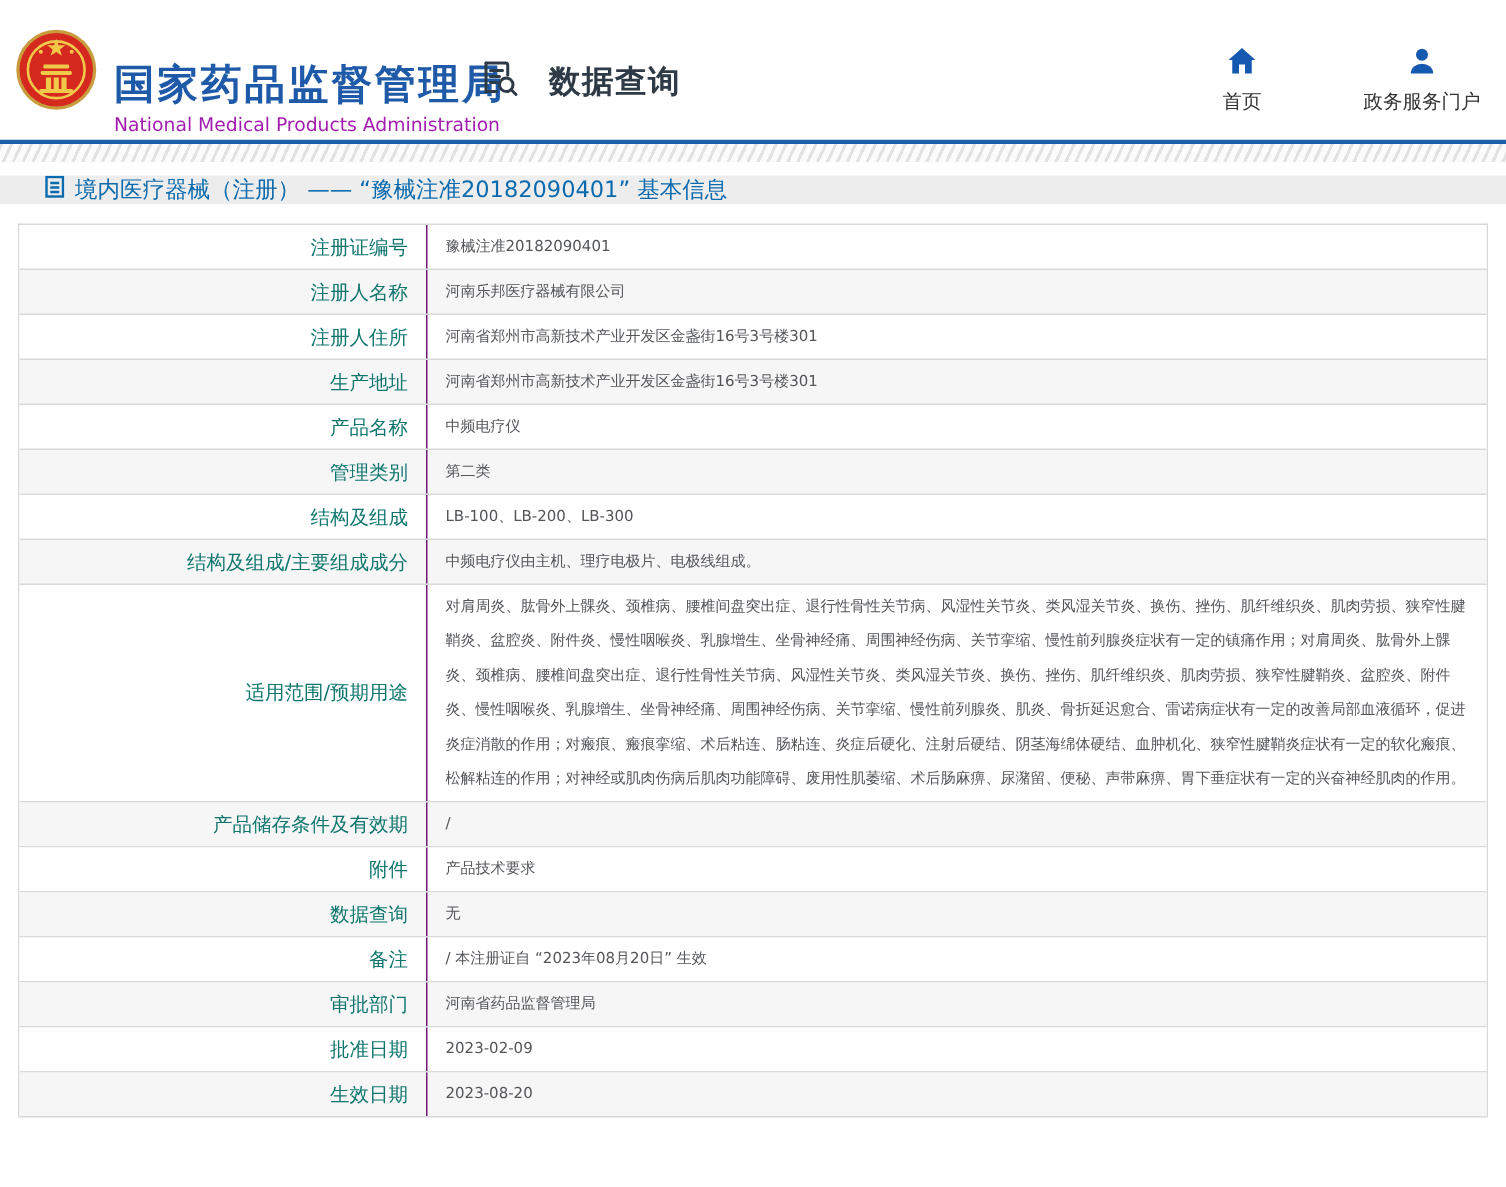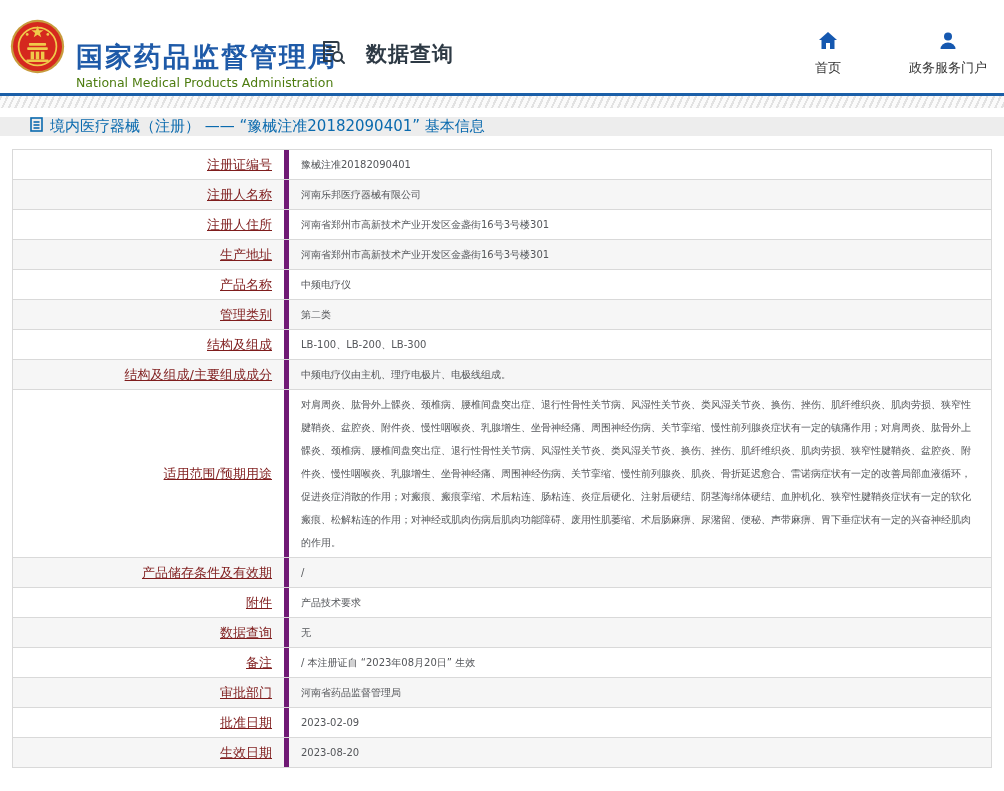--- a/index.html
+++ b/index.html
@@ -5,41 +5,41 @@
   html,body{margin:0;padding:0;}
   body{
     width:1004px;height:791px;overflow:hidden;background:#fff;
     font-family:"DejaVu Sans","Liberation Sans",sans-serif;
   }
   
   .header{position:relative;height:93px;background:#fff;}
   .emblem{position:absolute;left:10px;top:19px;width:55px;height:55px;cursor:pointer;}
   .titles{position:absolute;left:76px;top:41px;}
   .title-cn{font-size:27px;font-weight:bold;color:#1e5aa8;letter-spacing:2px;line-height:32px;}
-  .title-en{font-size:12.5px;color:#4d7c0f;margin-top:2px;}
+  .title-en{font-size:12.5px;color:#a21caf;margin-top:2px;}
   .dq{position:absolute;left:318px;top:38px;display:flex;align-items:center;gap:20px;cursor:pointer;}
   .dq-text{font-size:21px;color:#2e3a45;font-weight:600;letter-spacing:1px;}
   .nav-item{position:absolute;top:31px;text-align:center;cursor:pointer;}
   .nav-home{left:804px;width:48px;}
   .nav-portal{left:901px;width:94px;}
   .nav-item .nav-label{display:block;margin-top:5px;font-size:13px;color:#333;}
   
   .blue-line{height:3px;background:#1b5fa8;}
   .hatch{height:12px;background:repeating-linear-gradient(115deg,#e2e2e2 0 2px,#fbfbfb 2px 6px);}
   .sp9{height:9px;}
   .sp13{height:13px;}
   
   .breadcrumb{height:19px;background:#ededed;display:flex;align-items:center;padding-left:30px;gap:7px;
     color:#0a6aae;font-size:15px;}
   
   .table{margin:0 12px;border:1px solid #d9d9d9;border-bottom:none;}
   .trow{display:flex;min-height:29px;border-bottom:1px solid #d9d9d9;background:#fff;}
   .trow:nth-child(even){background:#f6f6f6;}
   .tlabel{flex:0 0 259px;padding-right:12px;display:flex;align-items:center;justify-content:flex-end;
-    color:#7f1d1d;font-size:13px;border-right:5px solid #701a75;text-align:right;text-decoration:underline;}
+    color:#0f766e;font-size:13px;border-right:1px solid #701a75;text-align:right;}
   .tvalue{flex:1;padding:3px 12px;display:flex;align-items:center;
     color:#54565a;font-size:10px;line-height:23px;}
 </style>
 </head>
 <body>
 
 <div class="header">
 
   <div class="emblem">
     <svg viewBox="0 0 64 64" width="55" height="55">

